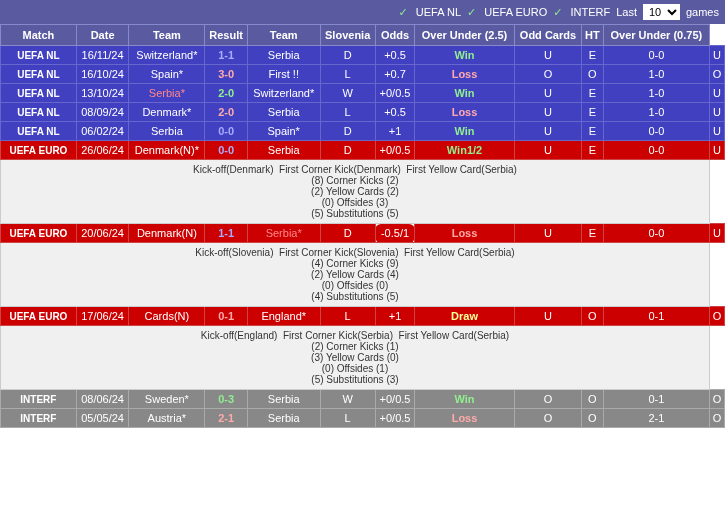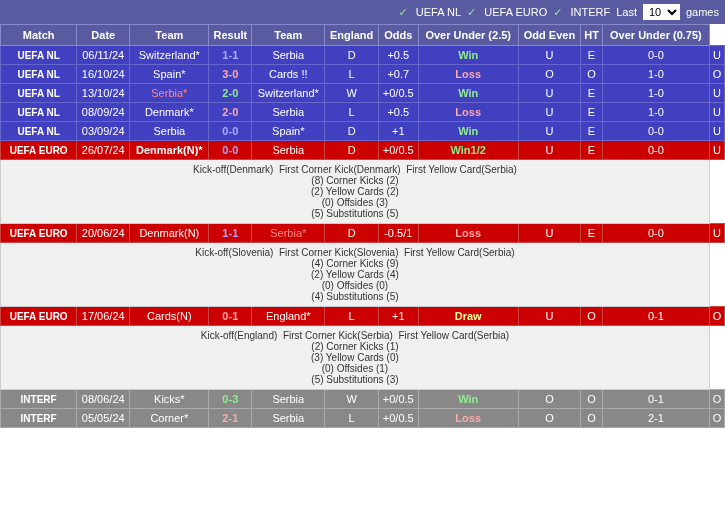--- a/index.html
+++ b/index.html
@@ -84,49 +84,49 @@
 </div>
 
 <table>
   <thead>
     <tr>
       <th>Match</th>
       <th>Date</th>
       <th>Team</th>
       <th>Result</th>
       <th>Team</th>
-      <th>England</th>
+      <th>Slovenia</th>
       <th>Odds</th>
       <th>Over Under (2.5)</th>
-      <th>Odd Even</th>
+      <th>Odd Cards</th>
       <th>HT</th>
       <th>Over Under (0.75)</th>
     </tr>
   </thead>
   <tbody id="table-body">
   <tr class="row-uefa-nl">
         <td style="padding: 3px 2px;"><span class="badge-uefa-nl">UEFA NL</span></td>
-        <td style="color: rgb(255, 255, 255);">06/11/24</td>
+        <td style="color: rgb(255, 255, 255);">16/11/24</td>
         <td style="color: rgb(255, 255, 255);">Switzerland*</td>
         <td style="color: rgb(170, 170, 255); font-weight: bold;">1-1</td>
         <td style="color: rgb(255, 255, 255);">Serbia</td>
         <td style="color: rgb(255, 255, 255);">D</td>
         <td style="color: rgb(255, 255, 255);">+0.5</td>
         <td style="color: rgb(144, 238, 144); font-weight: bold;">Win</td>
         <td style="color: rgb(255, 255, 255);">U</td>
         <td style="color: rgb(255, 255, 255);">E</td>
         <td style="color: rgb(255, 255, 255);">0-0</td>
         <td style="color: rgb(255, 255, 255);">U</td>
       </tr>
       <tr class="row-uefa-nl">
         <td style="padding: 3px 2px;"><span class="badge-uefa-nl">UEFA NL</span></td>
         <td style="color: rgb(255, 255, 255);">16/10/24</td>
         <td style="color: rgb(255, 255, 255);">Spain*</td>
         <td style="color: rgb(255, 170, 170); font-weight: bold;">3-0</td>
-        <td style="color: rgb(255, 255, 255);">Cards !!</td>
+        <td style="color: rgb(255, 255, 255);">First !!</td>
         <td style="color: rgb(255, 255, 255);">L</td>
         <td style="color: rgb(255, 255, 255);">+0.7</td>
         <td style="color: rgb(255, 170, 170); font-weight: bold;">Loss</td>
         <td style="color: rgb(255, 255, 255);">O</td>
         <td style="color: rgb(255, 255, 255);">O</td>
         <td style="color: rgb(255, 255, 255);">1-0</td>
         <td style="color: rgb(255, 255, 255);">O</td>
       </tr>
       <tr class="row-uefa-nl">
         <td style="padding: 3px 2px;"><span class="badge-uefa-nl">UEFA NL</span></td>
@@ -151,57 +151,57 @@
         <td style="color: rgb(255, 255, 255);">L</td>
         <td style="color: rgb(255, 255, 255);">+0.5</td>
         <td style="color: rgb(255, 170, 170); font-weight: bold;">Loss</td>
         <td style="color: rgb(255, 255, 255);">U</td>
         <td style="color: rgb(255, 255, 255);">E</td>
         <td style="color: rgb(255, 255, 255);">1-0</td>
         <td style="color: rgb(255, 255, 255);">U</td>
       </tr>
       <tr class="row-uefa-nl">
         <td style="padding: 3px 2px;"><span class="badge-uefa-nl">UEFA NL</span></td>
-        <td style="color: rgb(255, 255, 255);">03/09/24</td>
+        <td style="color: rgb(255, 255, 255);">06/02/24</td>
         <td style="color: rgb(255, 255, 255);">Serbia</td>
         <td style="color: rgb(170, 170, 255); font-weight: bold;">0-0</td>
         <td style="color: rgb(255, 255, 255);">Spain*</td>
         <td style="color: rgb(255, 255, 255);">D</td>
         <td style="color: rgb(255, 255, 255);">+1</td>
         <td style="color: rgb(144, 238, 144); font-weight: bold;">Win</td>
         <td style="color: rgb(255, 255, 255);">U</td>
         <td style="color: rgb(255, 255, 255);">E</td>
         <td style="color: rgb(255, 255, 255);">0-0</td>
         <td style="color: rgb(255, 255, 255);">U</td>
       </tr>
       <tr class="row-uefa-euro">
         <td style="padding: 3px 2px;"><span class="badge-uefa-euro">UEFA EURO</span></td>
-        <td style="color: rgb(255, 255, 255);">26/07/24</td>
-        <td style="color: rgb(255, 255, 255); font-weight: bold;">Denmark(N)*</td>
+        <td style="color: rgb(255, 255, 255);">26/06/24</td>
+        <td style="color: rgb(255, 255, 255);">Denmark(N)*</td>
         <td style="color: rgb(170, 170, 255); font-weight: bold;">0-0</td>
         <td style="color: rgb(255, 255, 255);">Serbia</td>
         <td style="color: rgb(255, 255, 255);">D</td>
         <td style="color: rgb(255, 255, 255);">+0/0.5</td>
         <td style="color: rgb(144, 238, 144); font-weight: bold;">Win1/2</td>
         <td style="color: rgb(255, 255, 255);">U</td>
         <td style="color: rgb(255, 255, 255);">E</td>
         <td style="color: rgb(255, 255, 255);">0-0</td>
         <td style="color: rgb(255, 255, 255);">U</td>
       </tr>
       <tr class="detail-row">
         <td colspan="11" style="background: rgb(240, 240, 240); color: rgb(51, 51, 51); text-align: center; font-size: 10px; padding: 4px;"><span>Kick-off(Denmark)</span>&nbsp;&nbsp;<span>First Corner Kick(Denmark)</span>&nbsp;&nbsp;<span>First Yellow Card(Serbia)</span><br><span>(8) Corner Kicks (2)</span><br><span>(2) Yellow Cards (2)</span><br><span>(0) Offsides (3)</span><br><span>(5) Substitutions (5)</span><br></td>
       </tr>
       <tr class="row-uefa-euro">
         <td style="padding: 3px 2px;"><span class="badge-uefa-euro">UEFA EURO</span></td>
         <td style="color: rgb(255, 255, 255);">20/06/24</td>
         <td style="color: rgb(255, 255, 255);">Denmark(N)</td>
         <td style="color: rgb(170, 170, 255); font-weight: bold;">1-1</td>
         <td style="color: rgb(255, 136, 136);">Serbia*</td>
         <td style="color: rgb(255, 255, 255);">D</td>
-        <td style="color: rgb(255, 255, 255);">-0.5/1</td>
+        <td style="color: rgb(255, 255, 255); border-radius: 6px;">-0.5/1</td>
         <td style="color: rgb(255, 170, 170); font-weight: bold;">Loss</td>
         <td style="color: rgb(255, 255, 255);">U</td>
         <td style="color: rgb(255, 255, 255);">E</td>
         <td style="color: rgb(255, 255, 255);">0-0</td>
         <td style="color: rgb(255, 255, 255);">U</td>
       </tr>
       <tr class="detail-row">
         <td colspan="11" style="background: rgb(240, 240, 240); color: rgb(51, 51, 51); text-align: center; font-size: 10px; padding: 4px;"><span>Kick-off(Slovenia)</span>&nbsp;&nbsp;<span>First Corner Kick(Slovenia)</span>&nbsp;&nbsp;<span>First Yellow Card(Serbia)</span><br><span>(4) Corner Kicks (9)</span><br><span>(2) Yellow Cards (4)</span><br><span>(0) Offsides (0)</span><br><span>(4) Substitutions (5)</span><br></td>
       </tr>
       <tr class="row-uefa-euro">
@@ -217,35 +217,35 @@
         <td style="color: rgb(255, 255, 255);">O</td>
         <td style="color: rgb(255, 255, 255);">0-1</td>
         <td style="color: rgb(255, 255, 255);">O</td>
       </tr>
       <tr class="detail-row">
         <td colspan="11" style="background: rgb(240, 240, 240); color: rgb(51, 51, 51); text-align: center; font-size: 10px; padding: 4px;"><span>Kick-off(England)</span>&nbsp;&nbsp;<span>First Corner Kick(Serbia)</span>&nbsp;&nbsp;<span>First Yellow Card(Serbia)</span><br><span>(2) Corner Kicks (1)</span><br><span>(3) Yellow Cards (0)</span><br><span>(0) Offsides (1)</span><br><span>(5) Substitutions (3)</span><br></td>
       </tr>
       <tr class="row-interf">
         <td style="padding: 3px 2px;"><span class="badge-interf">INTERF</span></td>
         <td style="color: rgb(255, 255, 255);">08/06/24</td>
-        <td style="color: rgb(255, 255, 255);">Kicks*</td>
+        <td style="color: rgb(255, 255, 255);">Sweden*</td>
         <td style="color: rgb(144, 238, 144); font-weight: bold;">0-3</td>
         <td style="color: rgb(255, 255, 255);">Serbia</td>
         <td style="color: rgb(255, 255, 255);">W</td>
         <td style="color: rgb(255, 255, 255);">+0/0.5</td>
         <td style="color: rgb(144, 238, 144); font-weight: bold;">Win</td>
         <td style="color: rgb(255, 255, 255);">O</td>
         <td style="color: rgb(255, 255, 255);">O</td>
         <td style="color: rgb(255, 255, 255);">0-1</td>
         <td style="color: rgb(255, 255, 255);">O</td>
       </tr>
       <tr class="row-interf">
         <td style="padding: 3px 2px;"><span class="badge-interf">INTERF</span></td>
         <td style="color: rgb(255, 255, 255);">05/05/24</td>
-        <td style="color: rgb(255, 255, 255);">Corner*</td>
+        <td style="color: rgb(255, 255, 255);">Austria*</td>
         <td style="color: rgb(255, 170, 170); font-weight: bold;">2-1</td>
         <td style="color: rgb(255, 255, 255);">Serbia</td>
         <td style="color: rgb(255, 255, 255);">L</td>
         <td style="color: rgb(255, 255, 255);">+0/0.5</td>
         <td style="color: rgb(255, 170, 170); font-weight: bold;">Loss</td>
         <td style="color: rgb(255, 255, 255);">O</td>
         <td style="color: rgb(255, 255, 255);">O</td>
         <td style="color: rgb(255, 255, 255);">2-1</td>
         <td style="color: rgb(255, 255, 255);">O</td>
       </tr>

